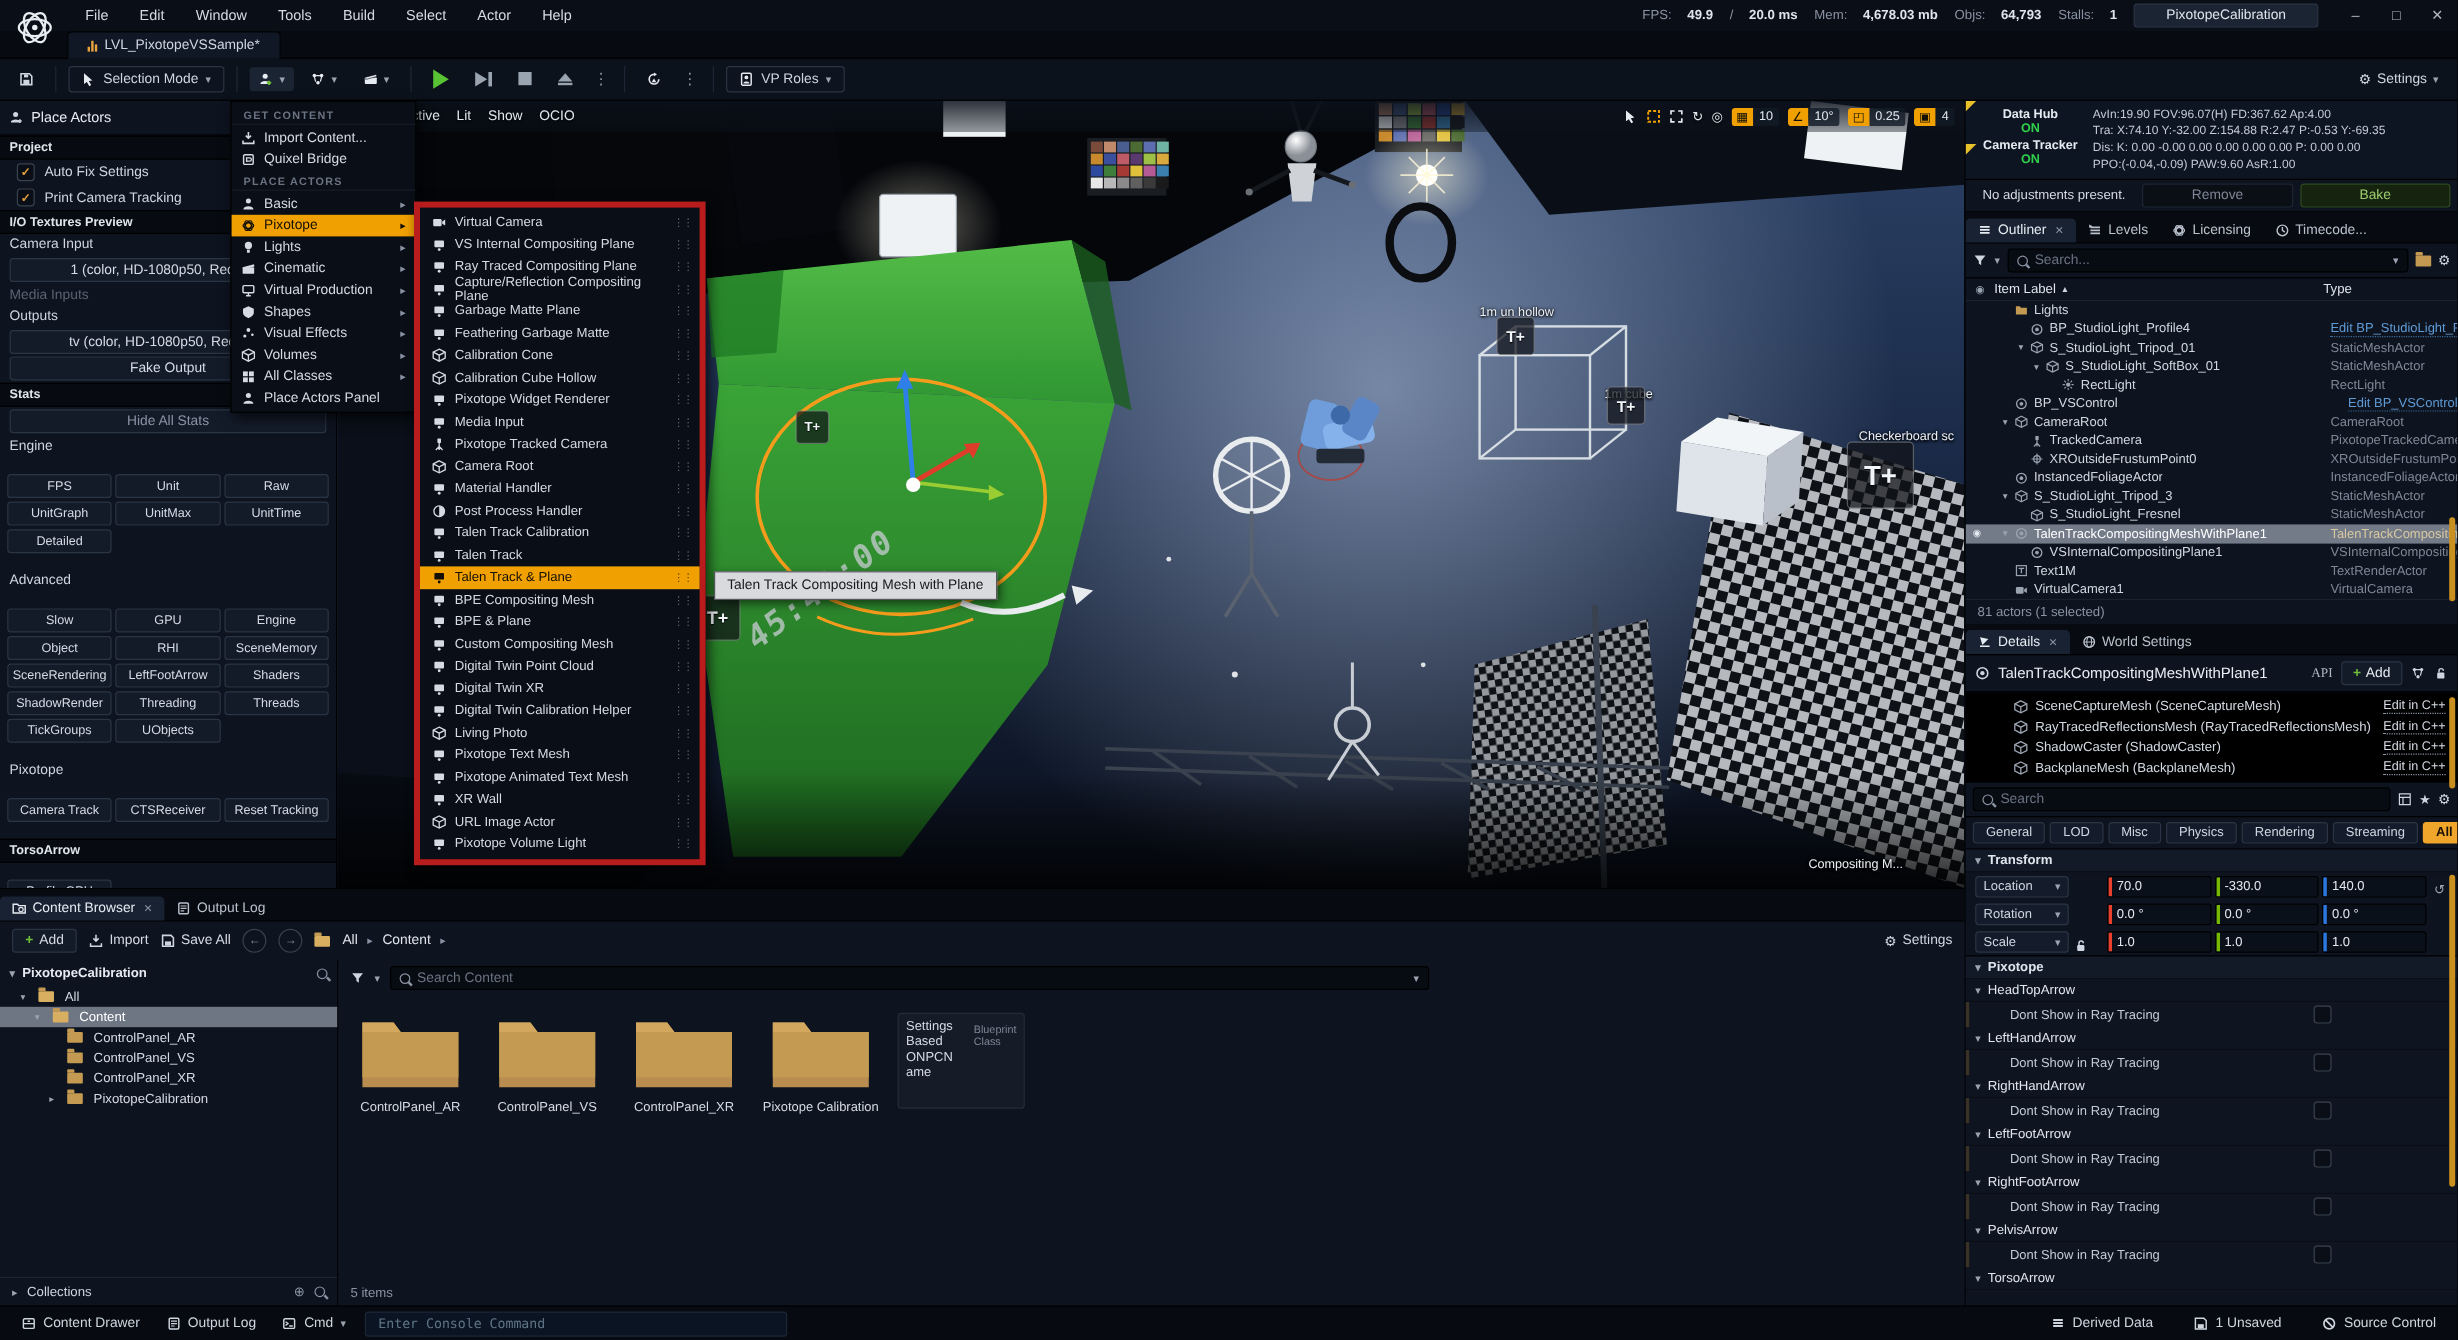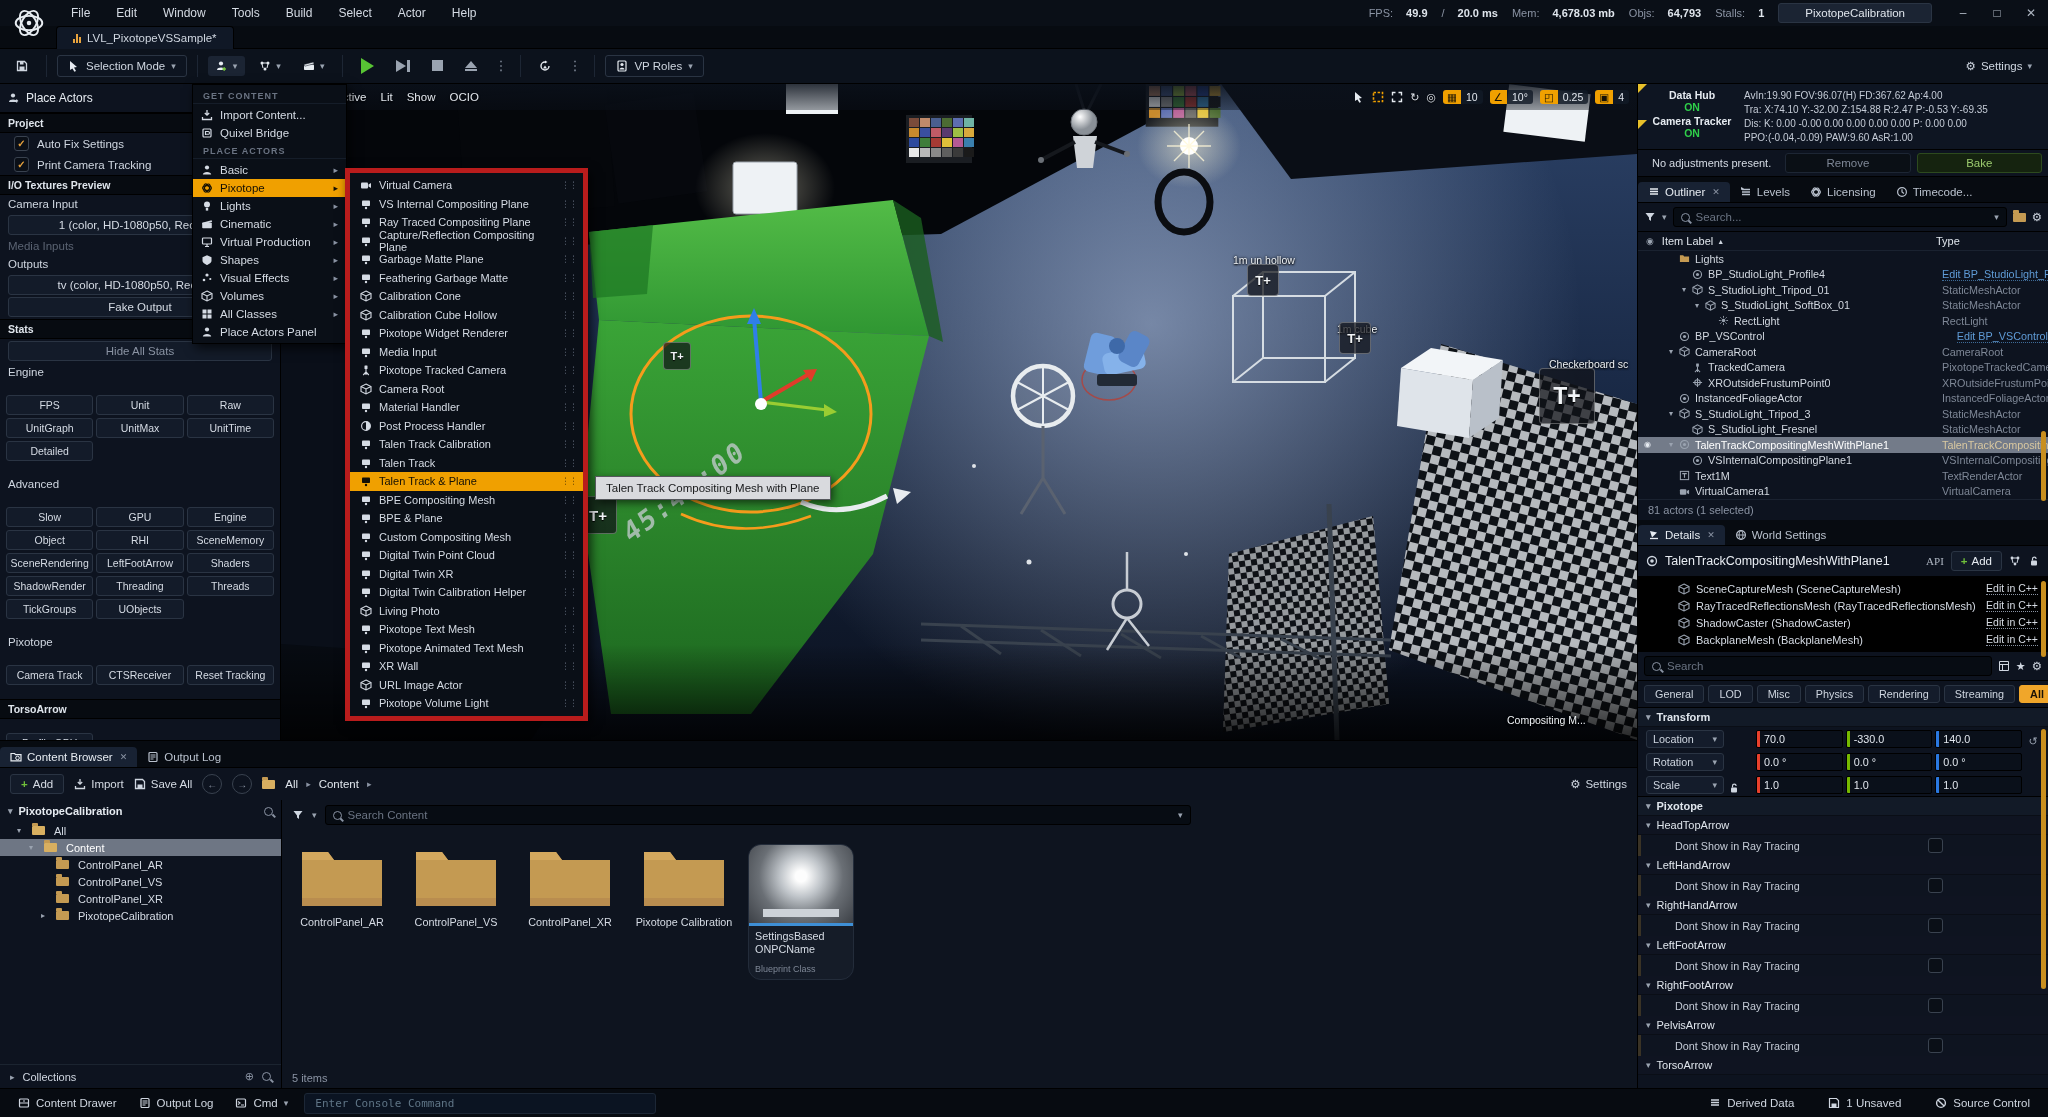--- a/index.html
+++ b/index.html
@@ -149,21 +149,21 @@
   .fold{width:13px;height:9px;background:#c49a52;border-radius:1px;position:relative;display:inline-block;flex:none;}
   .fold::before{content:"";position:absolute;top:-3px;left:0;width:6px;height:3px;background:#c49a52;border-radius:1px 1px 0 0;}
   .fold.open{background:#d8af60;}
   #collections{position:absolute;left:0;bottom:0;right:0;border-top:1px solid #1b2430;display:flex;align-items:center;gap:8px;padding:5px 10px;font-size:11px;color:#cfd6e0;}
   #cbmain{flex:1;position:relative;background:#0e141f;}
   #cbfilter{display:flex;align-items:center;gap:8px;padding:5px 10px;}
   #cbitems{display:flex;gap:14px;padding:14px 10px;align-items:flex-start;}
   .tile{width:100px;display:flex;flex-direction:column;align-items:center;gap:4px;}
   .foldersvg{width:88px;height:66px;}
   .tname{font-size:10.8px;color:#d5dbe4;text-align:center;line-height:13px;word-break:break-word;}
-  .asset{width:104px;background:#151c28;border:1px solid #232c3a;border-radius:13px;overflow:hidden;display:flex;flex-direction:column;}
+  .asset{width:104px;background:#151c28;border:1px solid #232c3a;border-radius:3px;overflow:hidden;display:flex;}
   .thumb{height:78px;background:radial-gradient(circle at 50% 40%,#fdfdfd 0 8%,#bfc4c9 30%,#6a6f75 60%,#3c4046 100%);position:relative;}
   .thumb::after{content:"";position:absolute;left:14px;right:14px;bottom:6px;height:8px;background:#cdd2d8;}
   .bluebar{height:3px;background:#3e8fd6;}
   .asset .tname{text-align:left;padding:4px 6px 0;}
   .asub{padding:8px 6px 5px;font-size:9px;color:#7e8796;}
   #cbcount{position:absolute;left:10px;bottom:4px;font-size:11px;color:#8a93a3;}
   
   #statusbar{position:absolute;left:0;top:1088px;width:2048px;height:29px;background:#070b11;border-top:1px solid #000;display:flex;align-items:center;gap:8px;padding:0 10px;box-sizing:border-box;}
   .sbtn{display:flex;align-items:center;gap:6px;color:#cfd6e0;font-size:11.5px;padding:3px 8px;border-radius:3px;}
   #console{width:330px;background:#0b1422;border:1px solid #1c2736;border-radius:3px;padding:3px 10px;color:#5f7586;font-family:"DejaVu Sans Mono",monospace;font-size:11px;}

